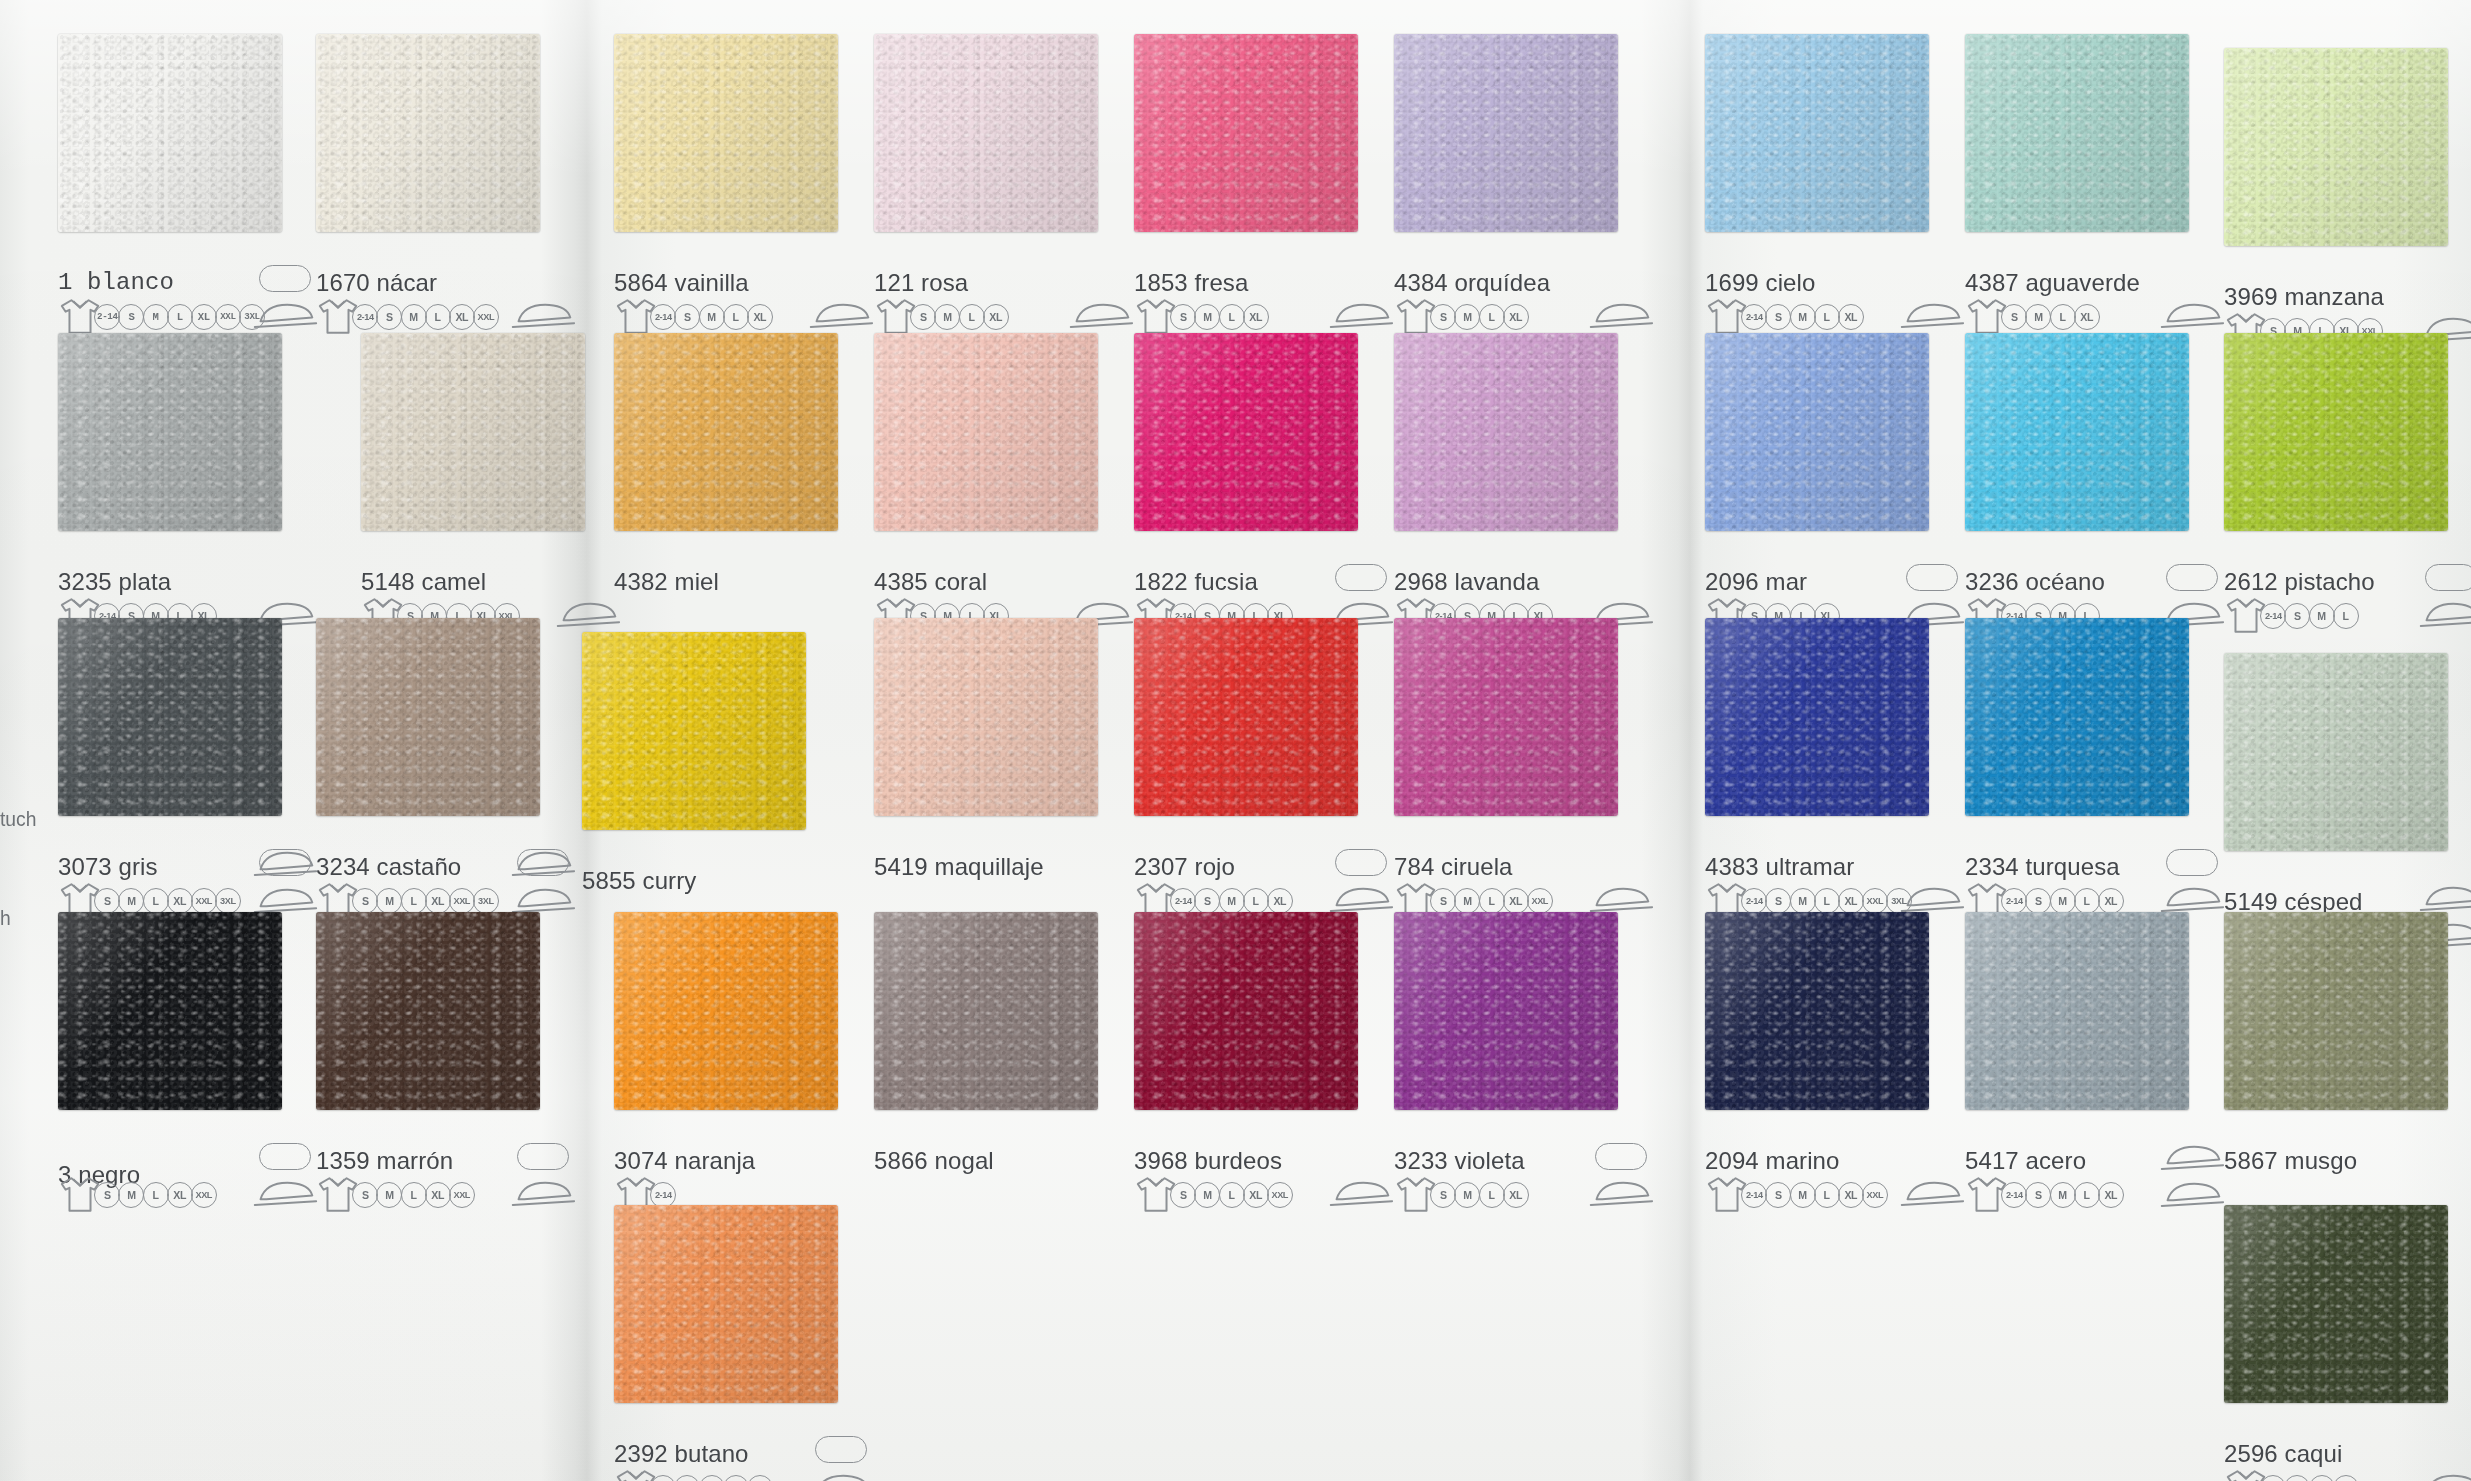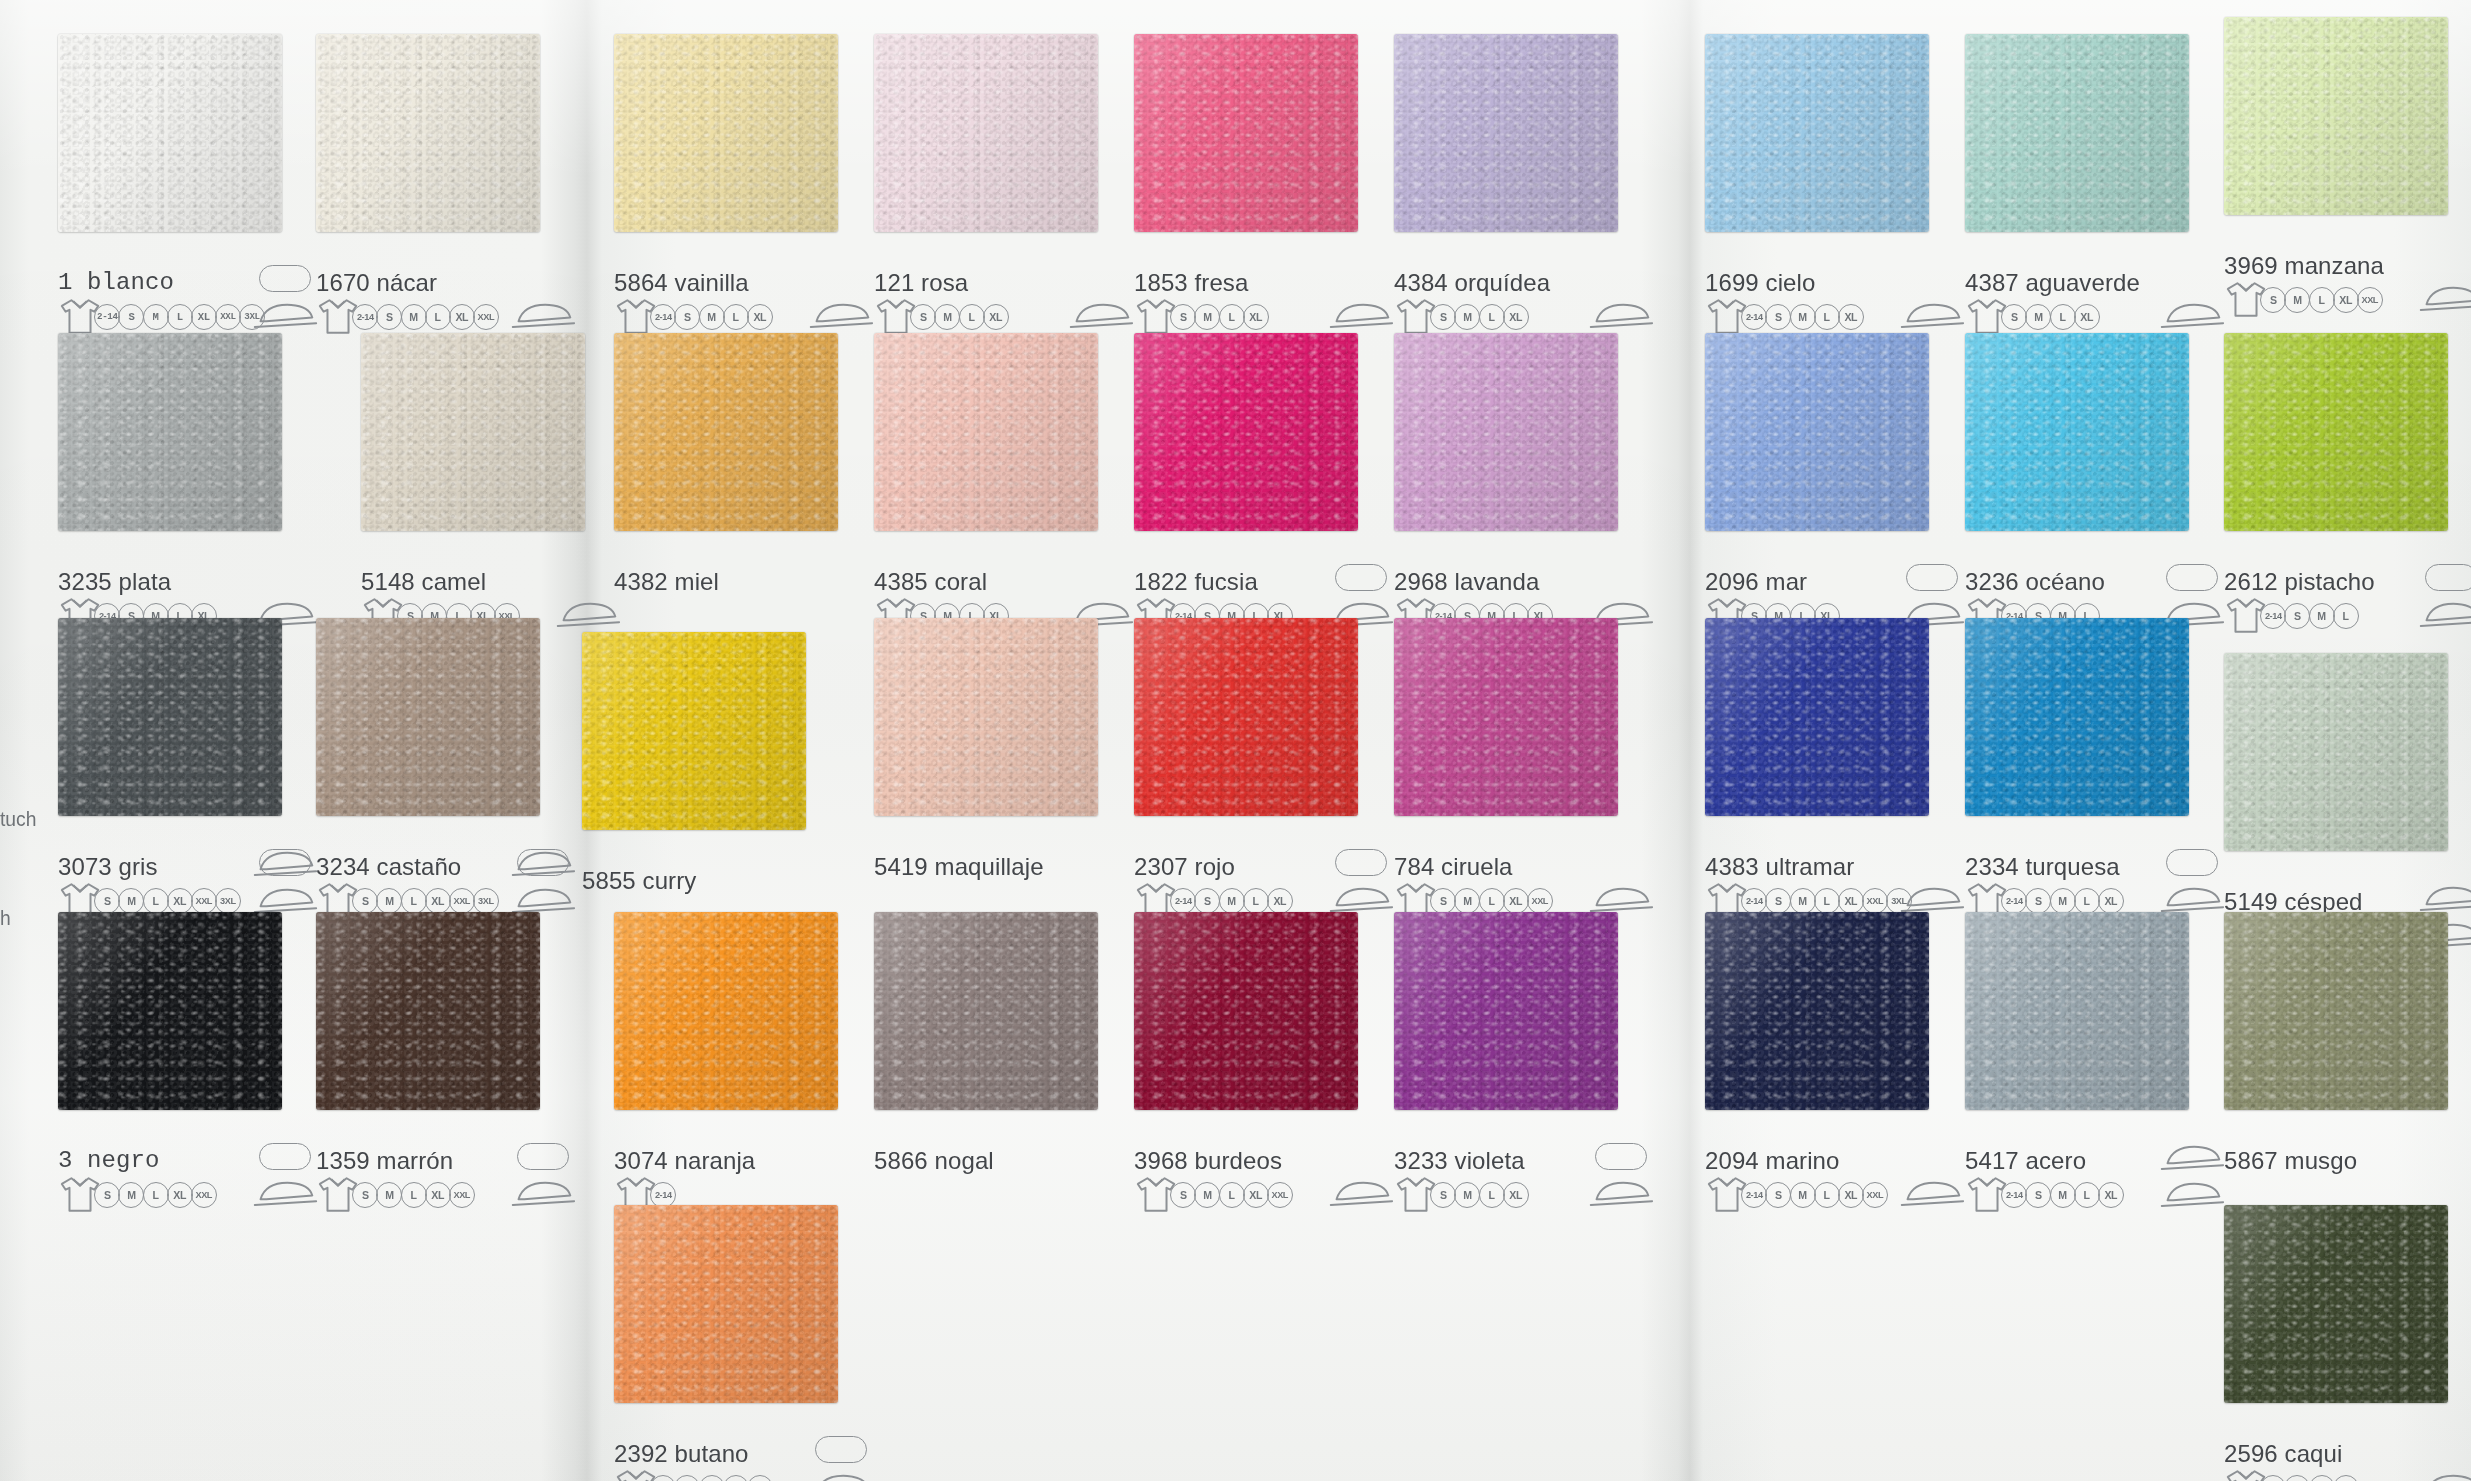--- a/index.html
+++ b/index.html
@@ -309,21 +309,21 @@
           <div class="sz">M</div>
           <div class="sz">L</div>
           <div class="sz">XL</div>
         </div>
       </div>
       <div class="care one" style="position: absolute; left: 191px; top: 265px;"><svg viewBox="0 0 74 34" fill="none" stroke="#8d9195" stroke-width="2" stroke-linejoin="round" stroke-linecap="round" width="71" height="33">
     <path d="M12 23 C16 10 28 5 44 6 C57 7 64 12 66 19 L18 23 Z"></path>
     <path d="M6 29 L70 25"></path>
   </svg></div>
     </div>
-    <div class="cell" style="left: 2224px; top: 17px; width: 224px; height: 307px; text-align: right;">
+    <div class="cell" style="left: 2224px; top: 48px; width: 224px; height: 307px; text-align: right;">
       <div class="swatch" style="width: 224px; height: 198px; background: rgb(220, 236, 181);">
         <div class="tex"></div>
         <div class="tex2"></div>
         <div class="shade"></div>
       </div>
       <div class="label" style="top: 235px; left: 0px;">3969 manzana</div>
       <div class="iconrow" style="top: 263px; left: 0px;">
         <svg class="shirt" viewBox="0 0 46 40" fill="none" stroke="#8d9195" stroke-width="2.1" stroke-linejoin="round">
     <path d="M4 9 L14 3 L23 10 L32 3 L42 9 L38 15 L34 13 L34 37 L12 37 L12 13 L8 15 Z"></path>
     <path d="M16 4 L23 11 L30 4"></path>
@@ -758,21 +758,21 @@
     <path d="M12 23 C16 10 28 5 44 6 C57 7 64 12 66 19 L18 23 Z"></path>
     <path d="M6 29 L70 25"></path>
   </svg></div>
     </div>
     <div class="cell" style="left: 58px; top: 912px; width: 224px; height: 307px;">
       <div class="swatch" style="width: 224px; height: 198px; background: rgb(21, 23, 26);">
         <div class="tex"></div>
         <div class="tex2"></div>
         <div class="shade"></div>
       </div>
-      <div class="label" style="top: 235px; left: 0px; font-family: Liberation Mono, monospace;">3 negro</div>
+      <div class="label" style="top: 249px; left: 0px;">3 negro</div>
       <div class="iconrow" style="top: 263px; left: 0px;">
         <svg class="shirt" viewBox="0 0 46 40" fill="none" stroke="#8d9195" stroke-width="2.1" stroke-linejoin="round">
     <path d="M4 9 L14 3 L23 10 L32 3 L42 9 L38 15 L34 13 L34 37 L12 37 L12 13 L8 15 Z"></path>
     <path d="M16 4 L23 11 L30 4"></path>
   </svg>
         <div class="sizes">
           <div class="sz">S</div>
           <div class="sz">M</div>
           <div class="sz">L</div>
           <div class="sz">XL</div>

